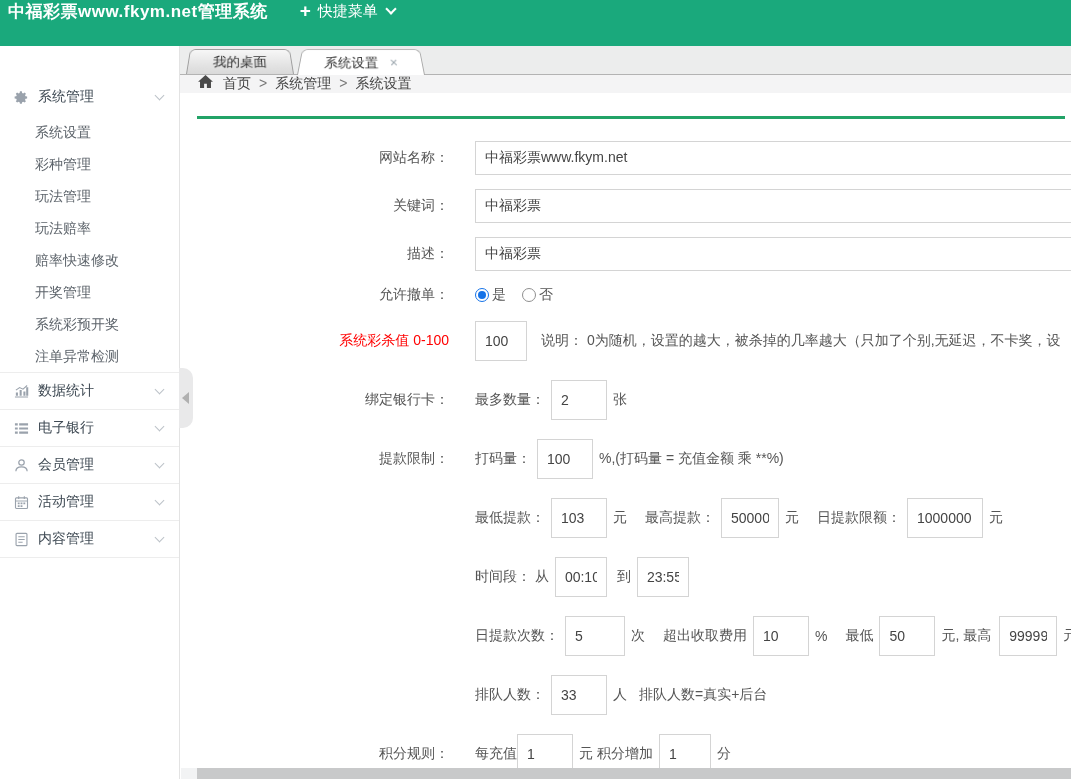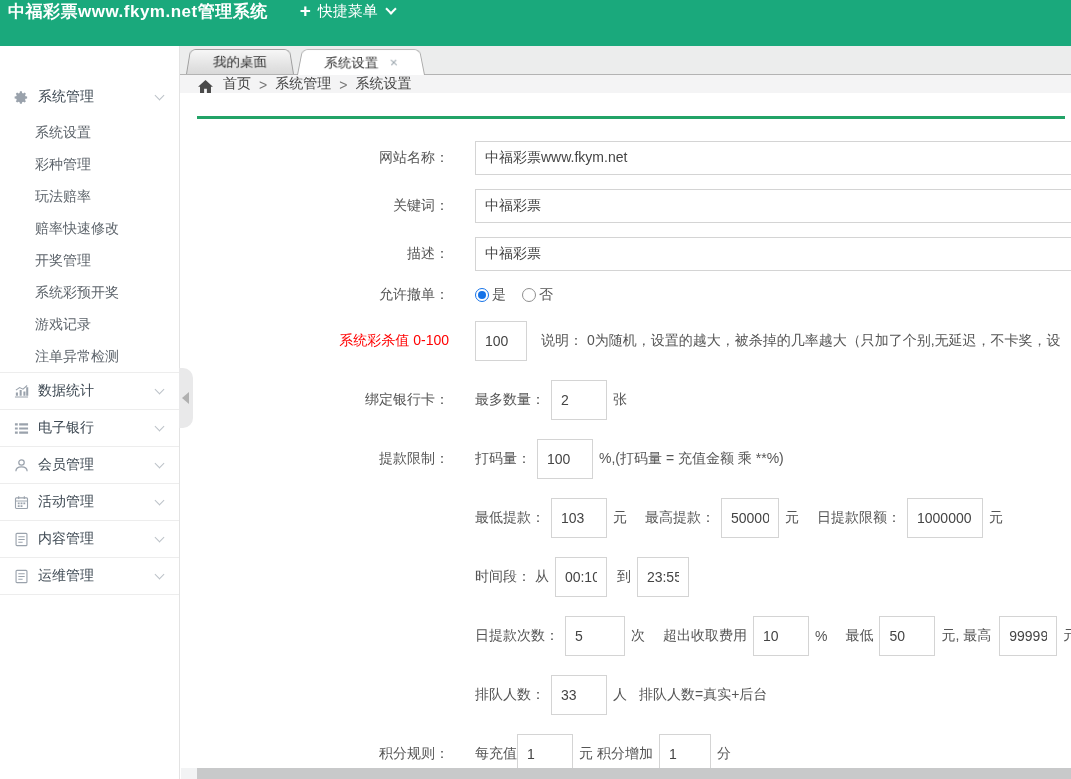--- a/index.html
+++ b/index.html
@@ -42,21 +42,21 @@
   .tabstrip { height:37px; background:#eceded; border-bottom:1px solid #b3b3b3;
     display:flex; align-items:flex-end; padding-left:6px; }
   .wtab { position:relative; height:27px; line-height:27px; padding:0 25px;
     background:linear-gradient(#f7f7f7,#d9d9d9); border:1px solid #9e9e9e; border-bottom:none;
     border-radius:6px 6px 0 0; transform:perspective(9px) rotateX(1.6deg); transform-origin:bottom;
     font-size:14px; color:#333; margin-right:3px; cursor:pointer; white-space:nowrap; }
   .wtab.active { background:#fff; border-color:#ababab; height:28px; line-height:28px;
     top:1px; z-index:2; }
   .wtab .close { margin-left:12px; color:#9aa4ac; font-size:14px; }
 
-  .breadcrumb { height:37px; background:#f4f4f5; display:flex; align-items:flex-end;
+  .breadcrumb { height:37px; background:#f4f4f5; display:flex; align-items:flex-start;
     padding-left:18px; font-size:14px; color:#444; }
   .breadcrumb .crumb { margin:0 8px; cursor:pointer; }
   .breadcrumb .sep { color:#777; }
   .breadcrumb .home-ic { display:inline-flex; margin-right:2px; }
 
   .panel { flex:1; background:#fff; padding-top:23px; padding-left:17px; position:relative; }
   .settings-tabs { display:inline-flex; background:#ececec; }
   .stab { height:28px; line-height:28px; padding:0 17px; font-size:14px; font-weight:bold;
     color:#333; cursor:pointer; white-space:nowrap; }
   .stab.active { background:#22a367; color:#fff; }
@@ -112,25 +112,25 @@
           <svg width="15" height="15" viewBox="0 0 24 24">
               <path fill="#9aa2ac" d="M12 8a4 4 0 100 8 4 4 0 000-8zm9 5.5v-3l-2.6-.5a6.7 6.7 0 00-.8-1.8l1.5-2.2-2.1-2.1-2.2 1.5c-.6-.3-1.2-.6-1.8-.8L12.5 2h-3l-.5 2.6c-.6.2-1.2.5-1.8.8L5 3.9 2.9 6l1.5 2.2c-.3.6-.6 1.2-.8 1.8L1 10.5v3l2.6.5c.2.6.5 1.3.8 1.8L2.9 18 5 20.1l2.2-1.5c.6.3 1.2.6 1.8.8l.5 2.6h3l.5-2.6c.6-.2 1.3-.5 1.8-.8l2.2 1.5 2.1-2.1-1.5-2.2c.3-.6.6-1.2.8-1.8l2.6-.5z"></path>
             </svg>
         </span>
         <span class="slabel">系统管理</span>
         <span class="chev"></span>
       </div>
       <ul class="submenu">
         <li>系统设置</li>
         <li>彩种管理</li>
+        <li>玩法管理</li>
         <li>玩法赔率</li>
         <li>赔率快速修改</li>
         <li>开奖管理</li>
         <li>系统彩预开奖</li>
-        <li>游戏记录</li>
         <li>注单异常检测</li>
       </ul>
 
       <div class="side-item bordered">
         <span class="sicon">
           <svg width="15" height="15" viewBox="0 0 16 16">
               <path fill="#9aa2ac" d="M1 13.2h14v1.3H1zM2 9h2.2v3.4H2zM6 6.4h2.2V12.4H6zM10 8h2.2v4.4H10zM13 3.4h2.2v9H13z"></path>
               <path d="M2 6.6l4-2.8 3.6 1.7L14 1.6" stroke="#9aa2ac" stroke-width="1.1" fill="none"></path>
             </svg>
         </span>
@@ -177,30 +177,20 @@
         <span class="sicon">
           <svg width="15" height="15" viewBox="0 0 16 16">
               <rect x="2.2" y="1.5" width="11.6" height="13" rx="1" fill="none" stroke="#9aa2ac" stroke-width="1.2"></rect>
               <path d="M4.6 5h6.8M4.6 8h6.8M4.6 11h4.6" stroke="#9aa2ac" stroke-width="1.1"></path>
             </svg>
         </span>
         <span class="slabel">内容管理</span>
         <span class="chev"></span>
       </div>
 
-      <div class="side-item bordered">
-        <span class="sicon">
-          <svg width="15" height="15" viewBox="0 0 16 16">
-              <rect x="2.2" y="1.5" width="11.6" height="13" rx="1" fill="none" stroke="#9aa2ac" stroke-width="1.2"></rect>
-              <path d="M4.6 5h6.8M4.6 8h6.8M4.6 11h4.6" stroke="#9aa2ac" stroke-width="1.1"></path>
-            </svg>
-        </span>
-        <span class="slabel">运维管理</span>
-        <span class="chev"></span>
-      </div>
       <div class="side-bottom-line"></div>
 
       <div class="collapse-handle">
         <span class="tri"></span>
       </div>
     </aside>
 
     <section class="content">
 
       <div class="tabstrip">

